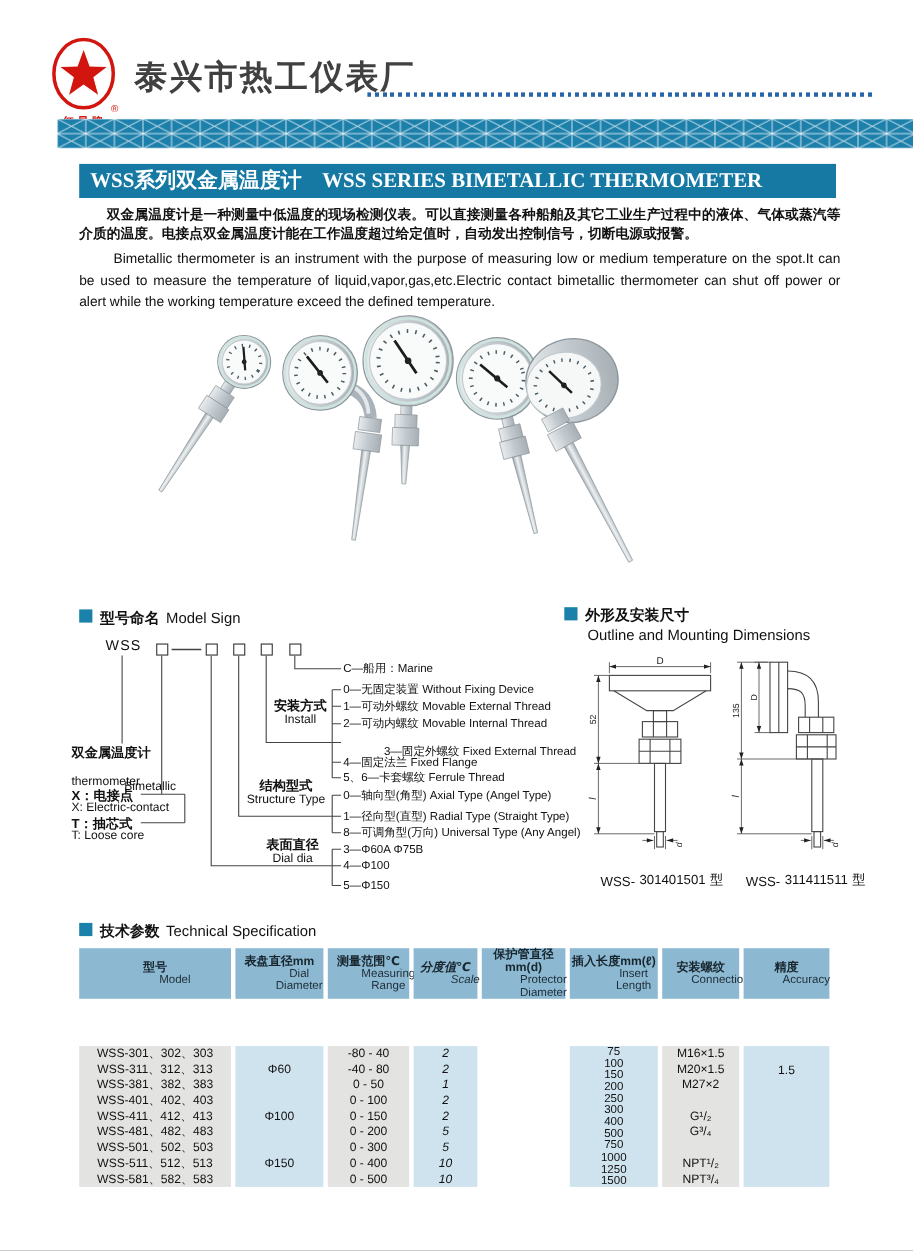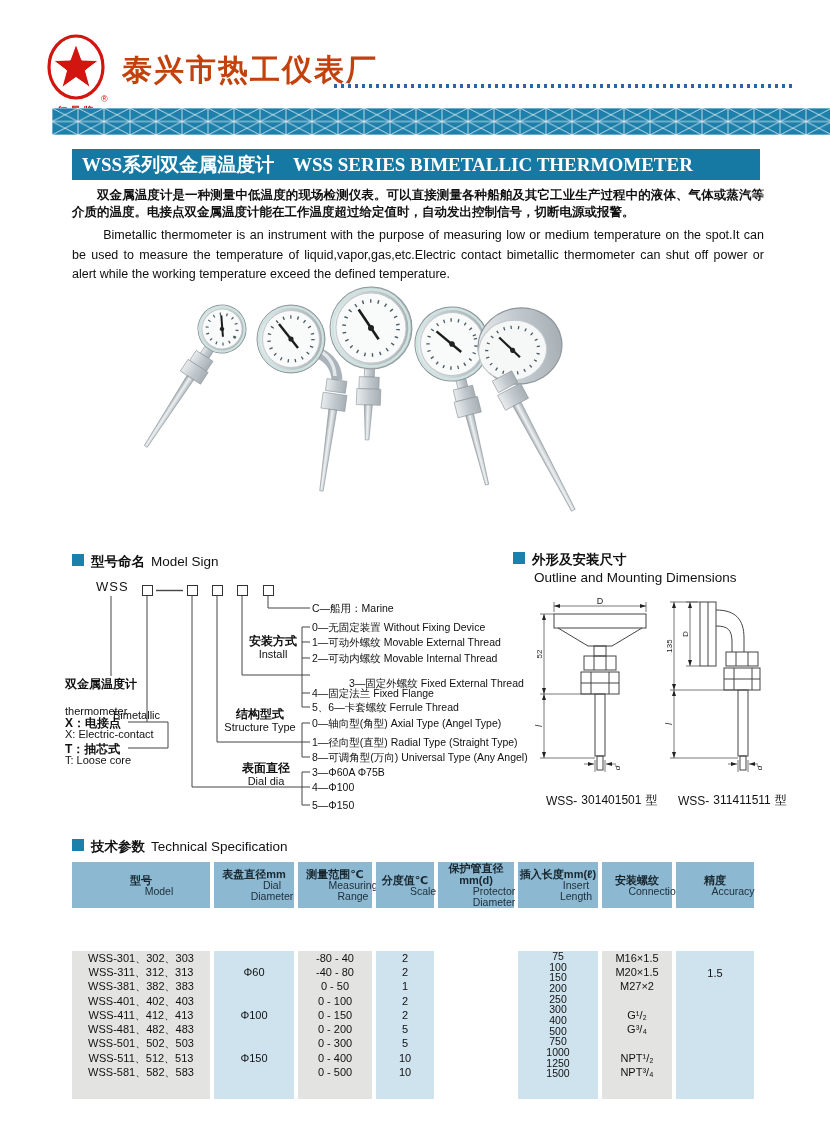--- a/index.html
+++ b/index.html
@@ -3,21 +3,21 @@
 <meta charset="utf-8">
 <style>
   html,body{margin:0;padding:0;background:#888;}
   .page{position:relative;width:830px;height:1137px;background:#ffffff;margin:0 auto;
         font-family:"Liberation Sans","DejaVu Sans",sans-serif;color:#111;overflow:hidden;}
   
   .logo{position:absolute;left:46px;top:34px;width:64px;height:74px;}
   .brand{position:absolute;left:44px;top:104px;width:66px;text-align:center;
          color:#d2150f;font-weight:bold;font-size:10px;letter-spacing:3px;}
   .company{position:absolute;left:122px;top:50px;font-size:30px;font-weight:bold;
-           letter-spacing:2px;color:#c2410c;white-space:nowrap;}
+           letter-spacing:2px;color:#404040;white-space:nowrap;}
   .dotleader{position:absolute;left:334px;top:84px;width:460px;height:4px;
              background:repeating-linear-gradient(90deg,#2766ab 0 3.5px,transparent 3.5px 7px);}
   .band{position:absolute;left:52px;top:108px;width:778px;height:27px;}
   
   .titlebar{position:absolute;left:72px;top:149px;width:688px;height:31px;background:#1579a3;
             color:#fff;font-family:"Liberation Serif","DejaVu Serif",serif;font-weight:bold;
             font-size:19px;line-height:31px;padding-left:10px;box-sizing:border-box;white-space:nowrap;}
   .titlebar .en{margin-left:14px;}
   
   .para{position:absolute;left:72px;width:692px;text-align:justify;}
@@ -46,21 +46,21 @@
   .fig{position:absolute;}
   .fig text{font-family:"Liberation Sans","DejaVu Sans",sans-serif;fill:#222;}
   .cap{position:absolute;display:flex;align-items:center;gap:4px;font-size:12px;color:#111;}
   .cap .nums{display:flex;flex-direction:row;align-items:center;line-height:13px;}
   
   .spec-table{position:absolute;left:72px;top:862px;display:flex;gap:4px;}
   .th{height:46px;background:#8cb8d2;display:flex;flex-direction:column;justify-content:center;
       align-items:center;margin-bottom:2px;text-align:center;}
   .thcn{font-size:11px;font-weight:bold;color:#18262e;line-height:12px;}
   .then{font-size:10.5px;color:#20313b;line-height:11px;margin-left:36px;}
-  .tbody{height:148px;overflow:hidden;margin-top:43px;}
+  .tbody{height:128px;overflow:hidden;margin-top:43px;}
   .gray{background:#e3e3e1;}
   .blue{background:#cfe3ef;}
   .trow{height:14.22px;line-height:14.22px;font-size:11px;text-align:center;white-space:nowrap;}
   .tgroup{height:42.66px;display:flex;align-items:center;justify-content:center;font-size:11px;}
   .tins{height:10.66px;line-height:10.66px;font-size:10.5px;text-align:center;}
   .tacc{padding-top:16px;text-align:center;font-size:11px;}
 </style>
 </head>
 <body>
 
@@ -366,21 +366,21 @@
           <div class="trow">-40 - 80</div>
           <div class="trow">0 - 50</div>
           <div class="trow">0 - 100</div>
           <div class="trow">0 - 150</div>
           <div class="trow">0 - 200</div>
           <div class="trow">0 - 300</div>
           <div class="trow">0 - 400</div>
           <div class="trow">0 - 500</div>
         </div>
       </div>
-      <div class="scol" style="width: 58px;">
+      <div class="scol" style="width: 58px; font-style: italic;">
         <div class="th">
           <div class="thcn">分度值℃</div>
           <div class="then">Scale</div>
         </div>
         <div class="tbody blue">
           <div class="trow">2</div>
           <div class="trow">2</div>
           <div class="trow">1</div>
           <div class="trow">2</div>
           <div class="trow">2</div>

